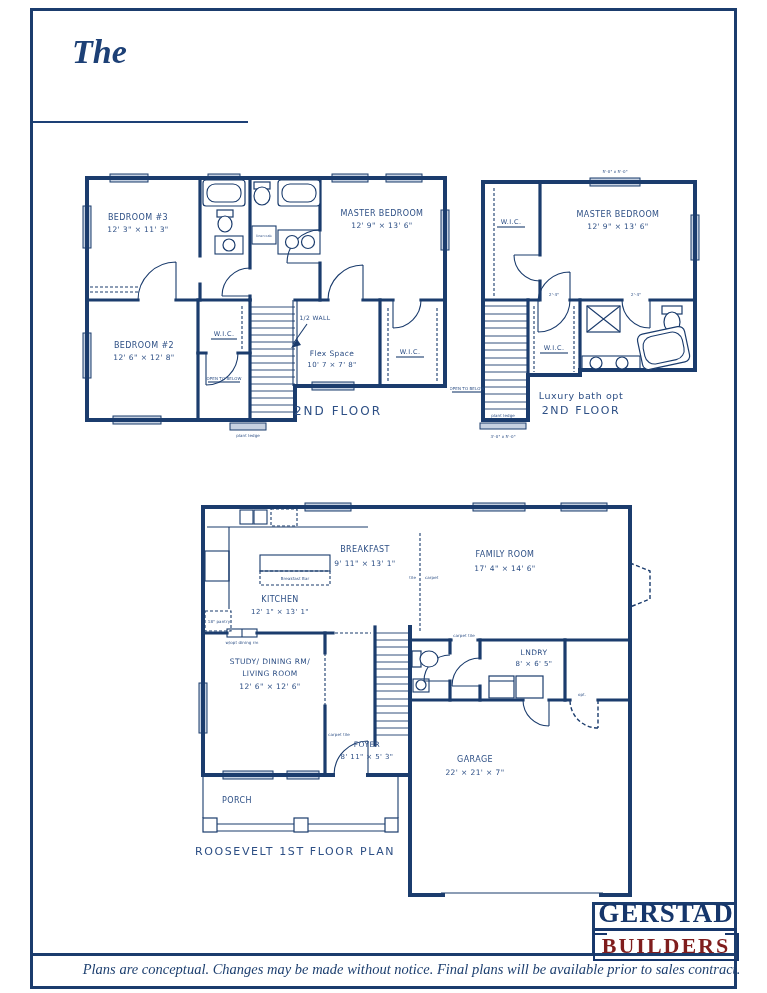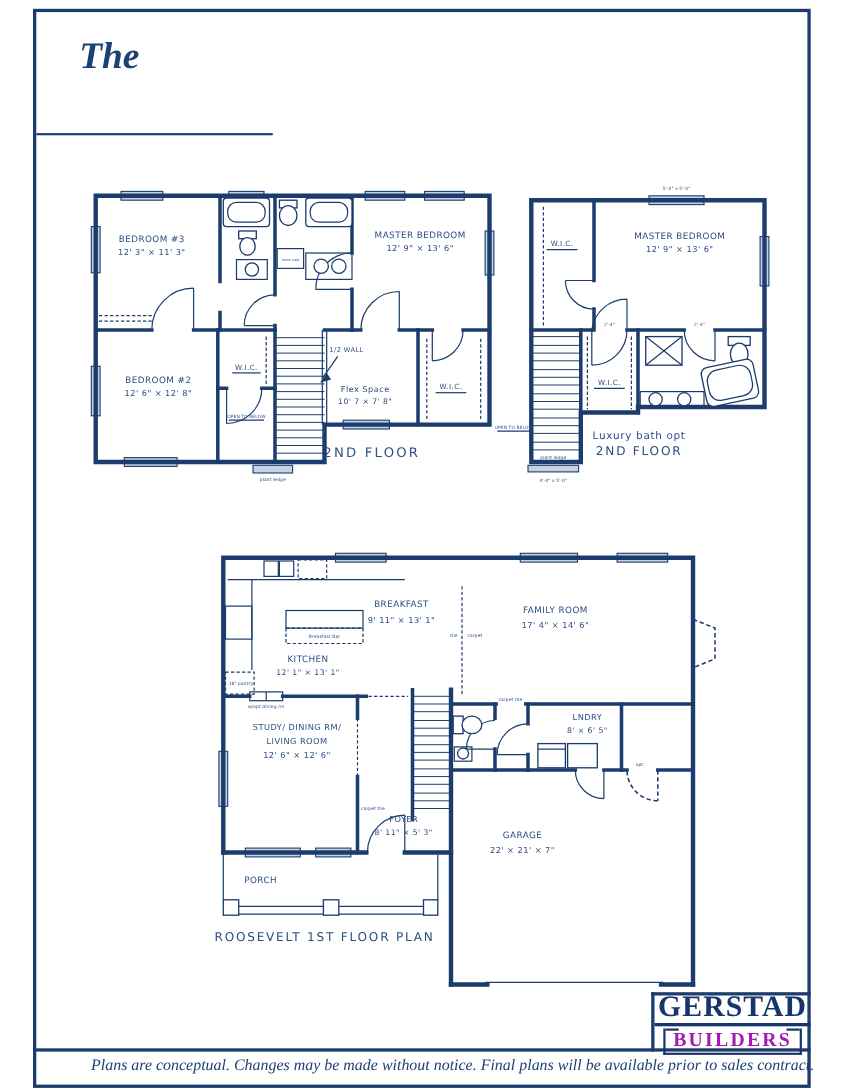--- a/index.html
+++ b/index.html
@@ -41,22 +41,22 @@
             border-left:3px solid #1b3c6d;border-top:3px solid #1b3c6d;
             display:flex;flex-direction:column;align-items:center;justify-content:center;}
   .logo-name{font-family:"Liberation Serif",serif;font-weight:bold;font-size:27px;
              color:#16366b;letter-spacing:1px;line-height:1;border-bottom:3px solid #16366b;
              padding:0 3px 1px 3px;}
   .bracket{position:relative;margin-top:2px;border:2px solid #16366b;border-top:none;
            padding:0 7px 1px 7px;}
   .bracket::before,.bracket::after{content:"";position:absolute;top:0;width:12px;
            border-top:2px solid #16366b;}
   .bracket::before{left:0;} .bracket::after{right:0;}
-  .logo-sub{font-family:"Liberation Serif",serif;font-weight:bold;font-size:18px;
-            color:#a21caf;letter-spacing:2px;line-height:1.15;}
+  .logo-sub{font-family:"Liberation Serif",serif;font-weight:bold;font-size:22px;
+            color:#7f1d1d;letter-spacing:2px;line-height:1.15;}
   .disclaimer{position:absolute;left:30px;top:961px;width:763px;text-align:center;
               font-family:"Liberation Serif",serif;font-style:italic;font-size:14.5px;
               color:#1e4070;}
 </style>
 </head>
 <body>
 
 <div class="frame"></div>
 <div class="divider"></div>
 

